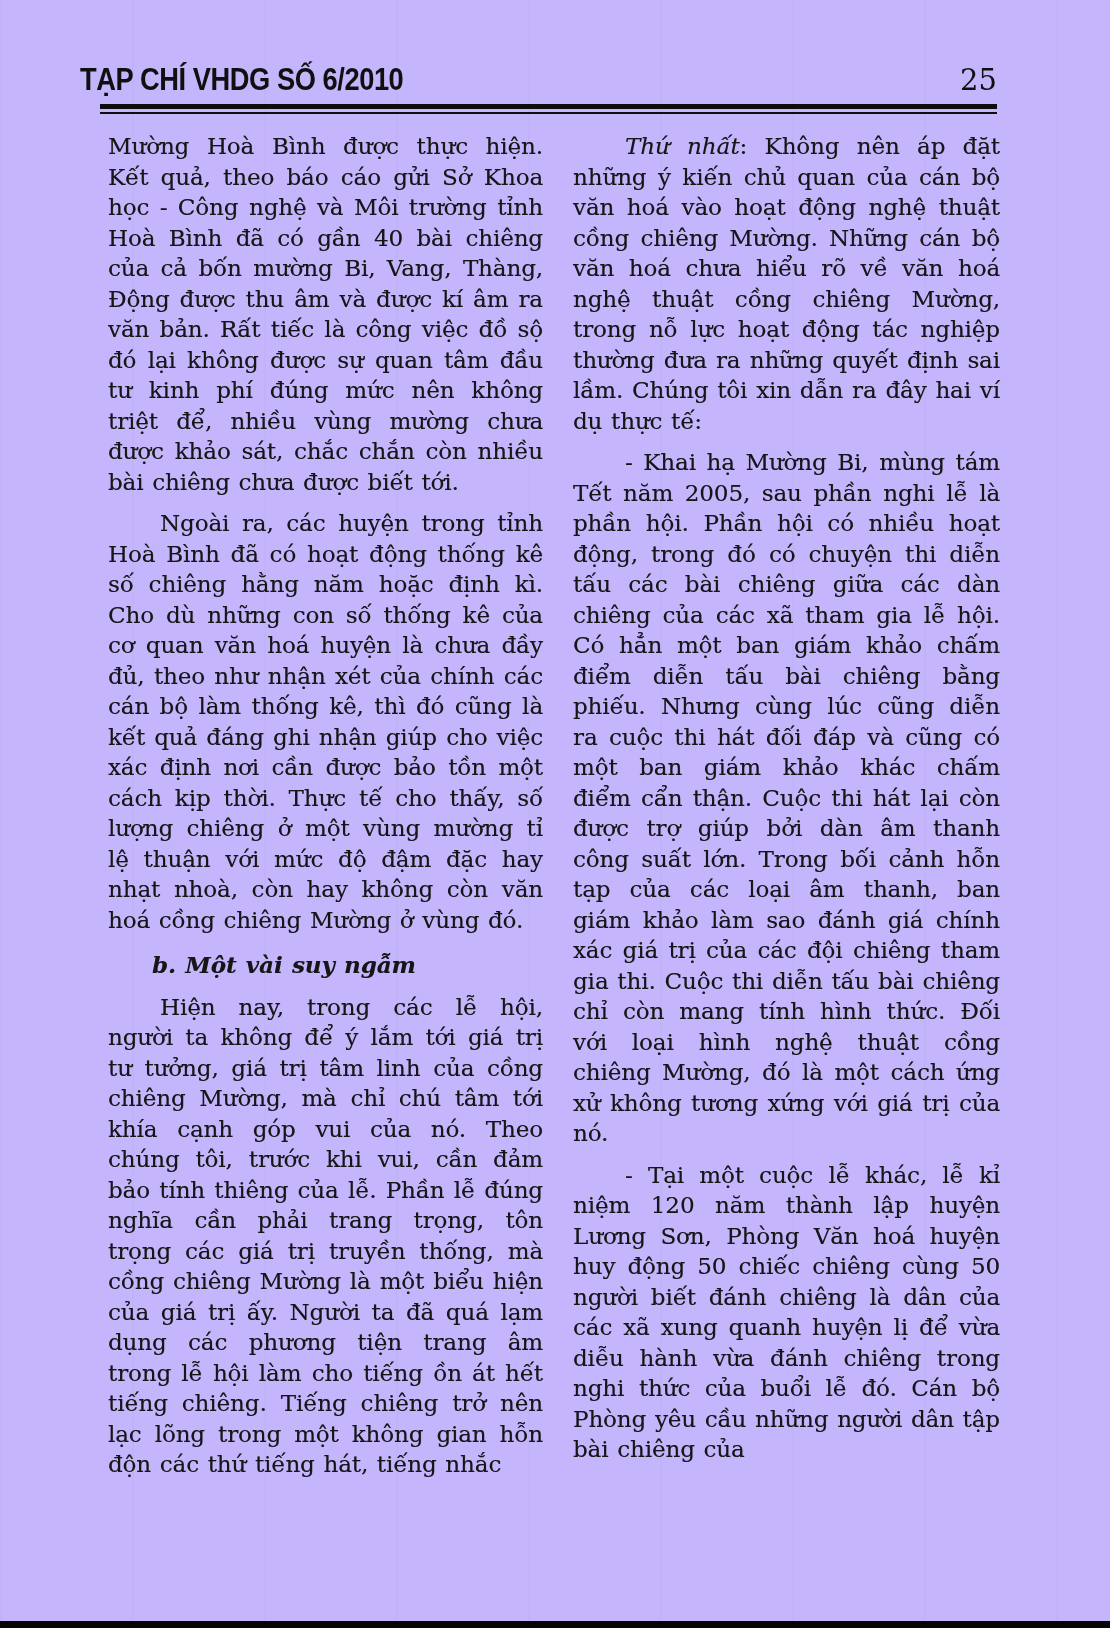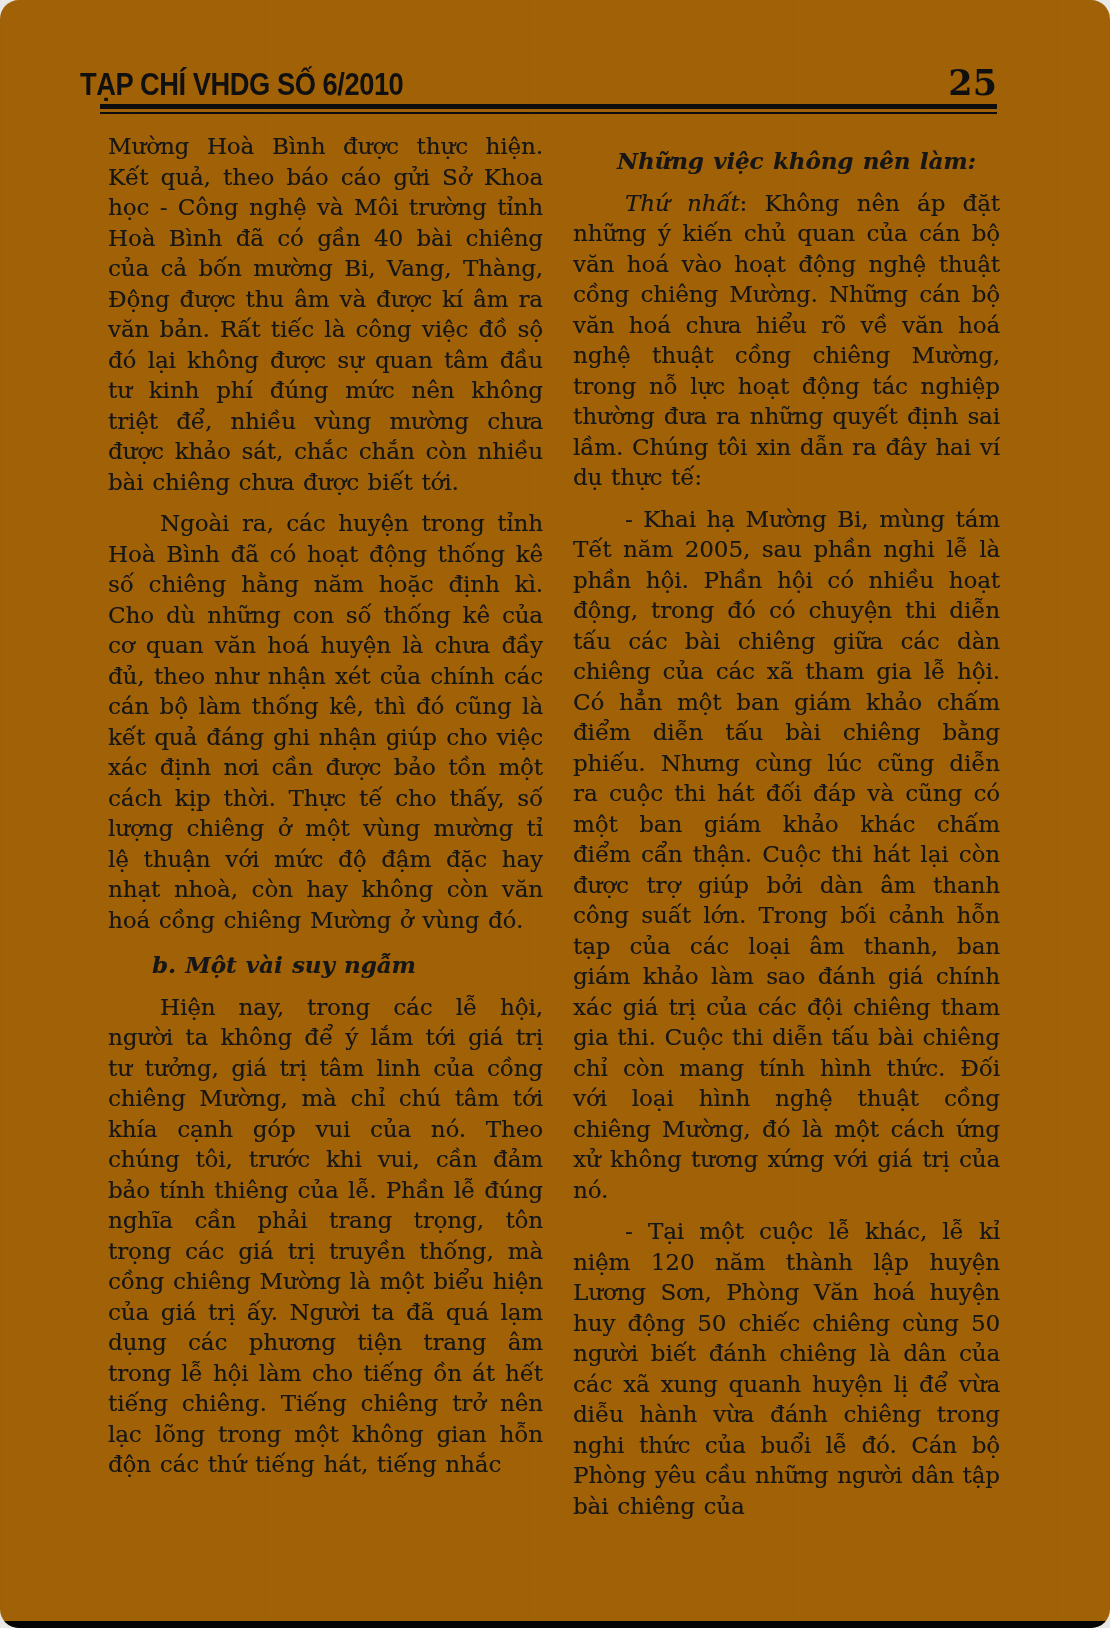--- a/index.html
+++ b/index.html
@@ -5,25 +5,24 @@
   html, body {
     margin: 0;
     padding: 0;
     background: #e8e8e6;
   }
   .page {
     position: relative;
     width: 1110px;
     height: 1628px;
     margin: 0 auto;
-    background: #a16207;
+    background: #c4b5fd;
     overflow: hidden;
     font-family: "DejaVu Serif", "Liberation Serif", serif;
     color: #161616;
-    border-radius: 19px;
   }
   
   .page::before {
     content: "";
     position: absolute;
     inset: 0;
     background: repeating-linear-gradient(
       90deg,
       rgba(40,40,40,0.018) 0px, rgba(40,40,40,0.018) 2px,
       transparent 2px, transparent 132px);
@@ -44,22 +43,22 @@
     font-weight: bold;
     font-size: 31px;
     letter-spacing: -0.5px;
     transform: scaleX(0.88);
     transform-origin: left center;
     white-space: nowrap;
     color: #101010;
   }
   .page-number {
     font-family: "DejaVu Serif", serif;
-    font-weight: bold;
-    font-size: 35px;
+    font-weight: normal;
+    font-size: 29px;
     color: #101010;
   }
 
   .header-rule {
     position: absolute;
     left: 100px;
     top: 104px;
     width: 897px;
     height: 3px;
     border-top: 5px solid #0d0d0d;
@@ -120,21 +119,20 @@
   <div class="text-columns">
 
     <div class="column">
       <p>Mường Hoà Bình được thực hiện. Kết quả, theo báo cáo gửi Sở Khoa học - Công nghệ và Môi trường tỉnh Hoà Bình đã có gần 40 bài chiêng của cả bốn mường Bi, Vang, Thàng, Động được thu âm và được kí âm ra văn bản. Rất tiếc là công việc đồ sộ đó lại không được sự quan tâm đầu tư kinh phí đúng mức nên không triệt để, nhiều vùng mường chưa được khảo sát, chắc chắn còn nhiều bài chiêng chưa được biết tới.</p>
       <p class="indent">Ngoài ra, các huyện trong tỉnh Hoà Bình đã có hoạt động thống kê số chiêng hằng năm hoặc định kì. Cho dù những con số thống kê của cơ quan văn hoá huyện là chưa đầy đủ, theo như nhận xét của chính các cán bộ làm thống kê, thì đó cũng là kết quả đáng ghi nhận giúp cho việc xác định nơi cần được bảo tồn một cách kịp thời. Thực tế cho thấy, số lượng chiêng ở một vùng mường tỉ lệ thuận với mức độ đậm đặc hay nhạt nhoà, còn hay không còn văn hoá cồng chiêng Mường ở vùng đó.</p>
       <p class="subhead">b. Một vài suy ngẫm</p>
       <p class="indent">Hiện nay, trong các lễ hội, người ta không để ý lắm tới giá trị tư tưởng, giá trị tâm linh của cồng chiêng Mường, mà chỉ chú tâm tới khía cạnh góp vui của nó. Theo chúng tôi, trước khi vui, cần đảm bảo tính thiêng của lễ. Phần lễ đúng nghĩa cần phải trang trọng, tôn trọng các giá trị truyền thống, mà cồng chiêng Mường là một biểu hiện của giá trị ấy. Người ta đã quá lạm dụng các phương tiện trang âm trong lễ hội làm cho tiếng ồn át hết tiếng chiêng. Tiếng chiêng trở nên lạc lõng trong một không gian hỗn độn các thứ tiếng hát, tiếng nhắc</p>
     </div>
 
     <div class="column">
-      <p class="subhead">Những việc không nên làm:</p>
       <p class="indent"><span class="lead-italic">Thứ nhất</span><span>: Không nên áp đặt những ý kiến chủ quan của cán bộ văn hoá vào hoạt động nghệ thuật cồng chiêng Mường. Những cán bộ văn hoá chưa hiểu rõ về văn hoá nghệ thuật cồng chiêng Mường, trong nỗ lực hoạt động tác nghiệp thường đưa ra những quyết định sai lầm. Chúng tôi xin dẫn ra đây hai ví dụ thực tế:</span></p>
       <p class="indent">- Khai hạ Mường Bi, mùng tám Tết năm 2005, sau phần nghi lễ là phần hội. Phần hội có nhiều hoạt động, trong đó có chuyện thi diễn tấu các bài chiêng giữa các dàn chiêng của các xã tham gia lễ hội. Có hẳn một ban giám khảo chấm điểm diễn tấu bài chiêng bằng phiếu. Nhưng cùng lúc cũng diễn ra cuộc thi hát đối đáp và cũng có một ban giám khảo khác chấm điểm cẩn thận. Cuộc thi hát lại còn được trợ giúp bởi dàn âm thanh công suất lớn. Trong bối cảnh hỗn tạp của các loại âm thanh, ban giám khảo làm sao đánh giá chính xác giá trị của các đội chiêng tham gia thi. Cuộc thi diễn tấu bài chiêng chỉ còn mang tính hình thức. Đối với loại hình nghệ thuật cồng chiêng Mường, đó là một cách ứng xử không tương xứng với giá trị của nó.</p>
       <p class="indent">- Tại một cuộc lễ khác, lễ kỉ niệm 120 năm thành lập huyện Lương Sơn, Phòng Văn hoá huyện huy động 50 chiếc chiêng cùng 50 người biết đánh chiêng là dân của các xã xung quanh huyện lị để vừa diễu hành vừa đánh chiêng trong nghi thức của buổi lễ đó. Cán bộ Phòng yêu cầu những người dân tập bài chiêng của</p>
     </div>
 
   </div>
 
   <div class="bottom-scan-bar"></div>
 
 </div>

